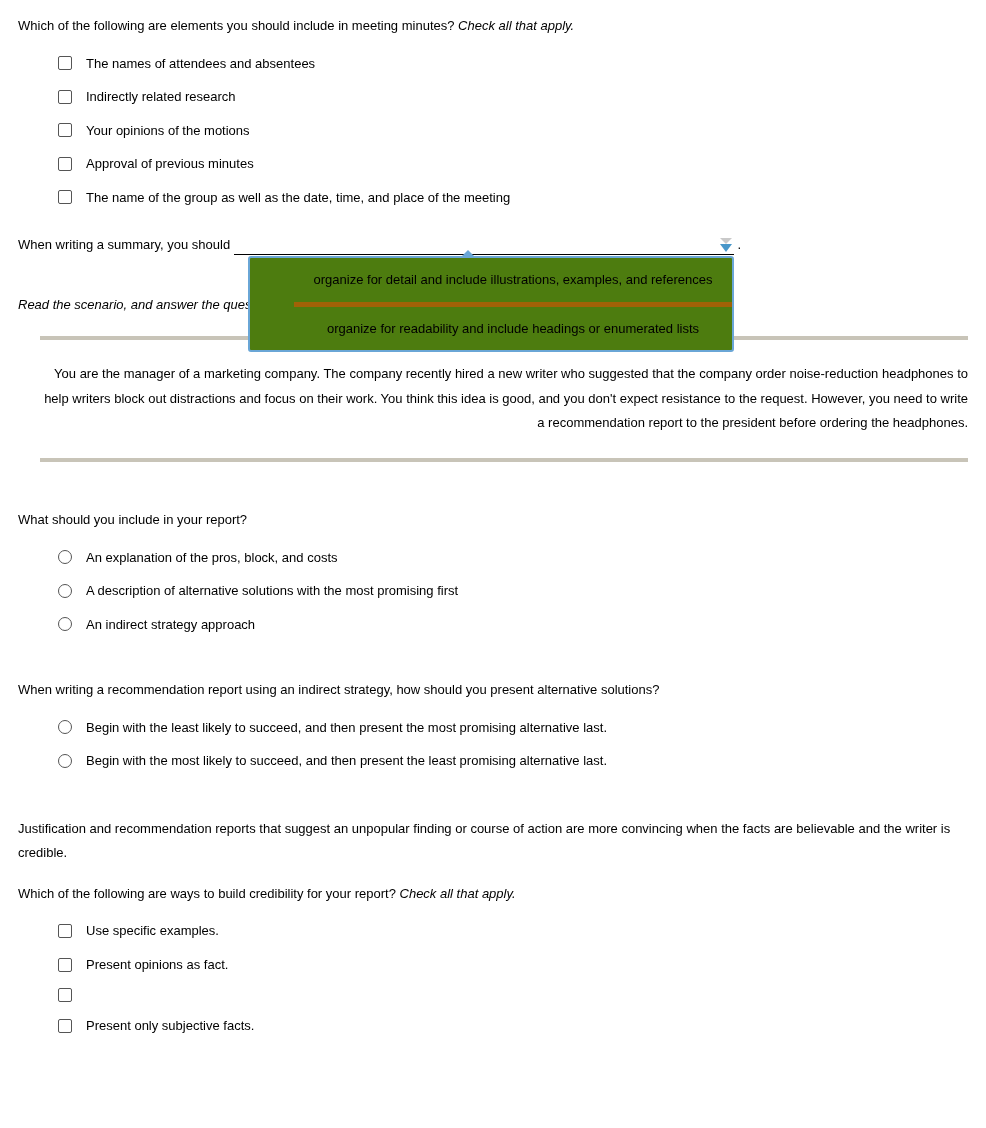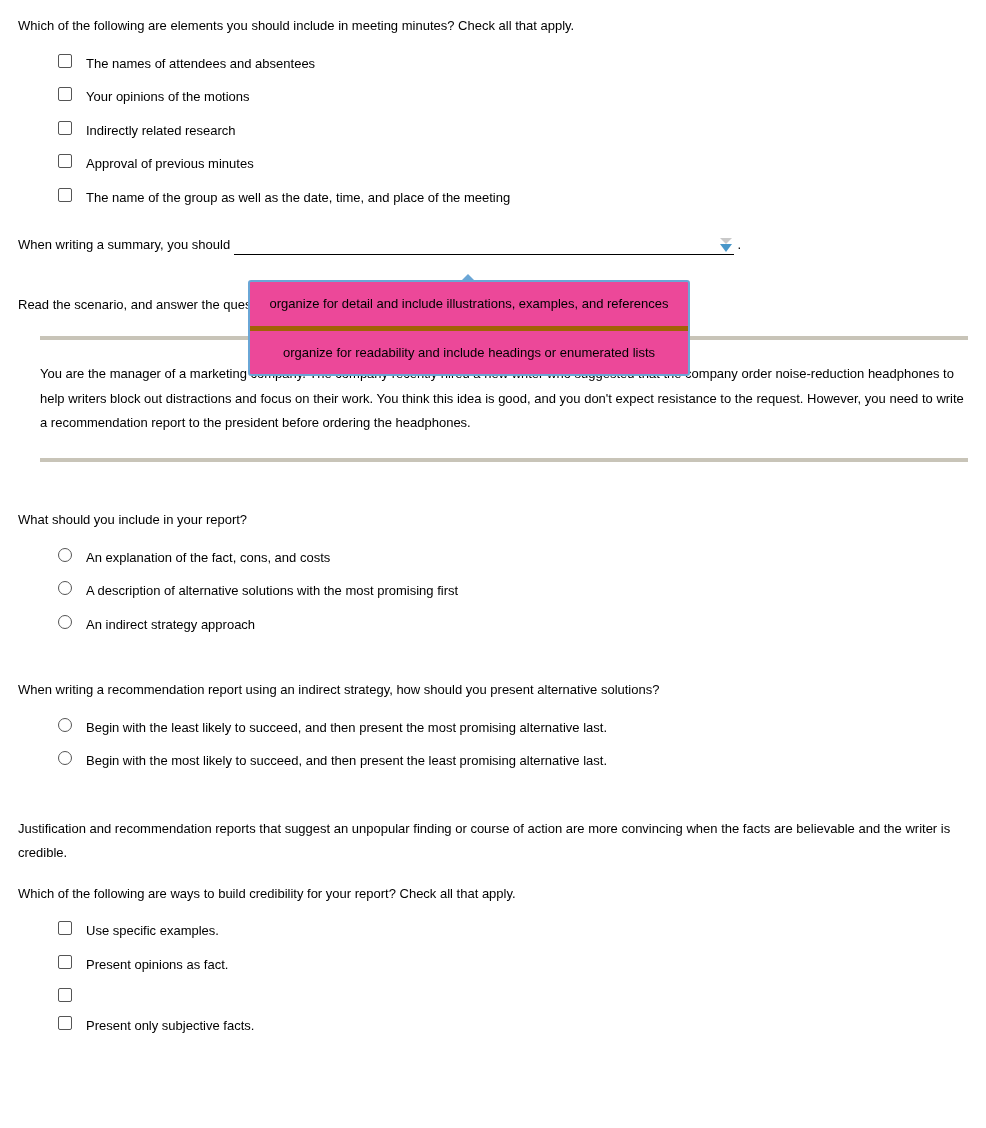--- a/index.html
+++ b/index.html
@@ -6,23 +6,23 @@
     font-family: Verdana, Geneva, sans-serif;
     font-size: 13px;
     color: #000;
     margin: 0;
     padding: 16px 18px;
     line-height: 1.5;
     width: 986px;
     box-sizing: border-box;
   }
   .q-text { margin: 0 0 18px 0; }
-  .italic { }
+  .italic { font-style: italic; }
   .options { margin: 0 0 28px 40px; }
-  .opt-row { display: flex; align-items: flex-start; margin: 14px 0; }
+  .opt-row { display: flex; align-items: center; margin: 14px 0; }
   .cb {
     width: 12px; height: 12px; border: 1.5px solid #555; border-radius: 2px;
     margin-right: 14px; flex: none;
   }
   .rb {
     width: 12px; height: 12px; border: 1.5px solid #555; border-radius: 50%;
     margin-right: 14px; flex: none;
   }
   .fill-row { margin-bottom: 40px; }
   .blank {
@@ -33,55 +33,55 @@
     position: absolute; right: 2px; bottom: 2px; width: 0; height: 0;
     border-left: 6px solid transparent; border-right: 6px solid transparent;
     border-top: 8px solid #4997c9;
   }
   .dd-arrow::after {
     content: ""; position: absolute; top: -14px; left: -6px; width: 0; height: 0;
     border-left: 6px solid transparent; border-right: 6px solid transparent;
     border-top: 6px solid #c9c9c9;
   }
   .dropdown {
-    position: absolute; left: 248px; top: 280px; width: 438px;
-    border: 2px solid #6aa6d6; border-radius: 3px; background: #ec4899; z-index: 10;
+    position: absolute; left: 248px; top: 256px; width: 438px;
+    border: 2px solid #6aa6d6; border-radius: 3px; background: #4d7c0f; z-index: 10; padding-left: 44px;
   }
   .dropdown::before {
     content: ""; position: absolute; top: -8px; left: 210px; width: 0; height: 0;
     border-left: 8px solid transparent; border-right: 8px solid transparent;
     border-bottom: 8px solid #6aa6d6;
   }
   .dd-item { padding: 12px 10px; text-align: center; font-size: 13px; cursor: pointer; }
   .dd-item + .dd-item { border-top: 5px solid #a16207; }
   .hr-block { margin: 22px 0 18px 22px; }
   .hr-line { height: 4px; background: #c8c4b8; margin-bottom: 22px; }
   .hr-line.bot { margin: 22px 0 0 0; }
-  .scenario-text { line-height: 1.9; }
+  .scenario-text { line-height: 1.9; text-align: right; }
   .spacer-sm { height: 18px; }
   .spacer-md { height: 30px; }
 </style>
 </head>
 <body>
 
 <p class="q-text">
   <span>Which of the following are elements you should include in meeting minutes? </span><span class="italic">Check all that apply.</span>
 </p>
 <div class="options">
   <div class="opt-row">
       <span class="cb"></span>
       <span>The names of attendees and absentees</span>
     </div>
   <div class="opt-row">
       <span class="cb"></span>
-      <span>Your opinions of the motions</span>
+      <span>Indirectly related research</span>
     </div>
   <div class="opt-row">
       <span class="cb"></span>
-      <span>Indirectly related research</span>
+      <span>Your opinions of the motions</span>
     </div>
   <div class="opt-row">
       <span class="cb"></span>
       <span>Approval of previous minutes</span>
     </div>
   <div class="opt-row">
       <span class="cb"></span>
       <span>The name of the group as well as the date, time, and place of the meeting</span>
     </div>
 </div>
@@ -101,21 +101,21 @@
   <div class="scenario-text">You are the manager of a marketing company. The company recently hired a new writer who suggested that the company order noise-reduction headphones to help writers block out distractions and focus on their work. You think this idea is good, and you don't expect resistance to the request. However, you need to write a recommendation report to the president before ordering the headphones.</div>
   <div class="hr-line bot"></div>
 </div>
 
 <div class="spacer-md"></div>
 
 <p class="q-text">What should you include in your report?</p>
 <div class="options">
   <div class="opt-row">
       <span class="rb"></span>
-      <span>An explanation of the fact, cons, and costs</span>
+      <span>An explanation of the pros, block, and costs</span>
     </div>
   <div class="opt-row">
       <span class="rb"></span>
       <span>A description of alternative solutions with the most promising first</span>
     </div>
   <div class="opt-row">
       <span class="rb"></span>
       <span>An indirect strategy approach</span>
     </div>
 </div>

